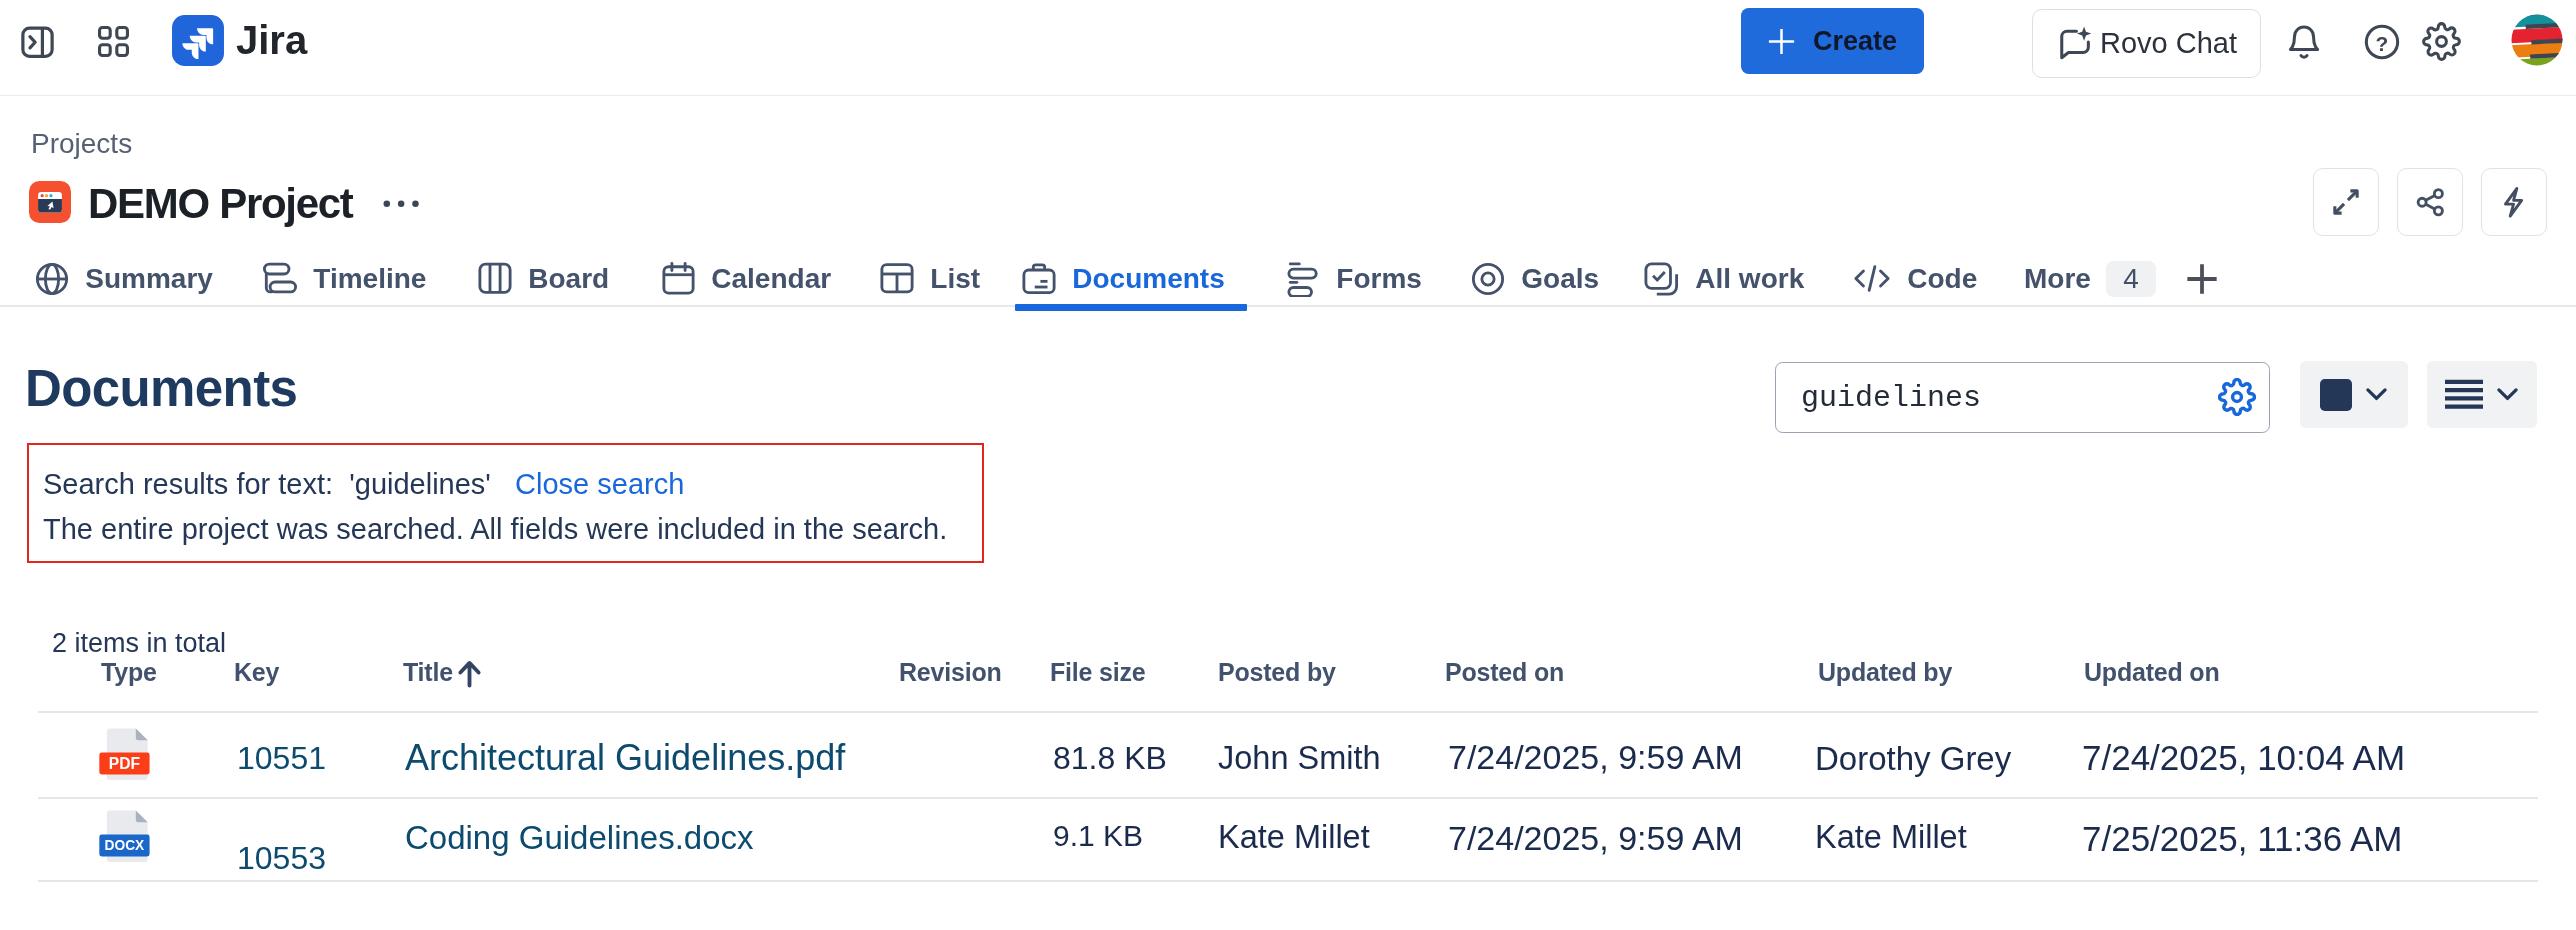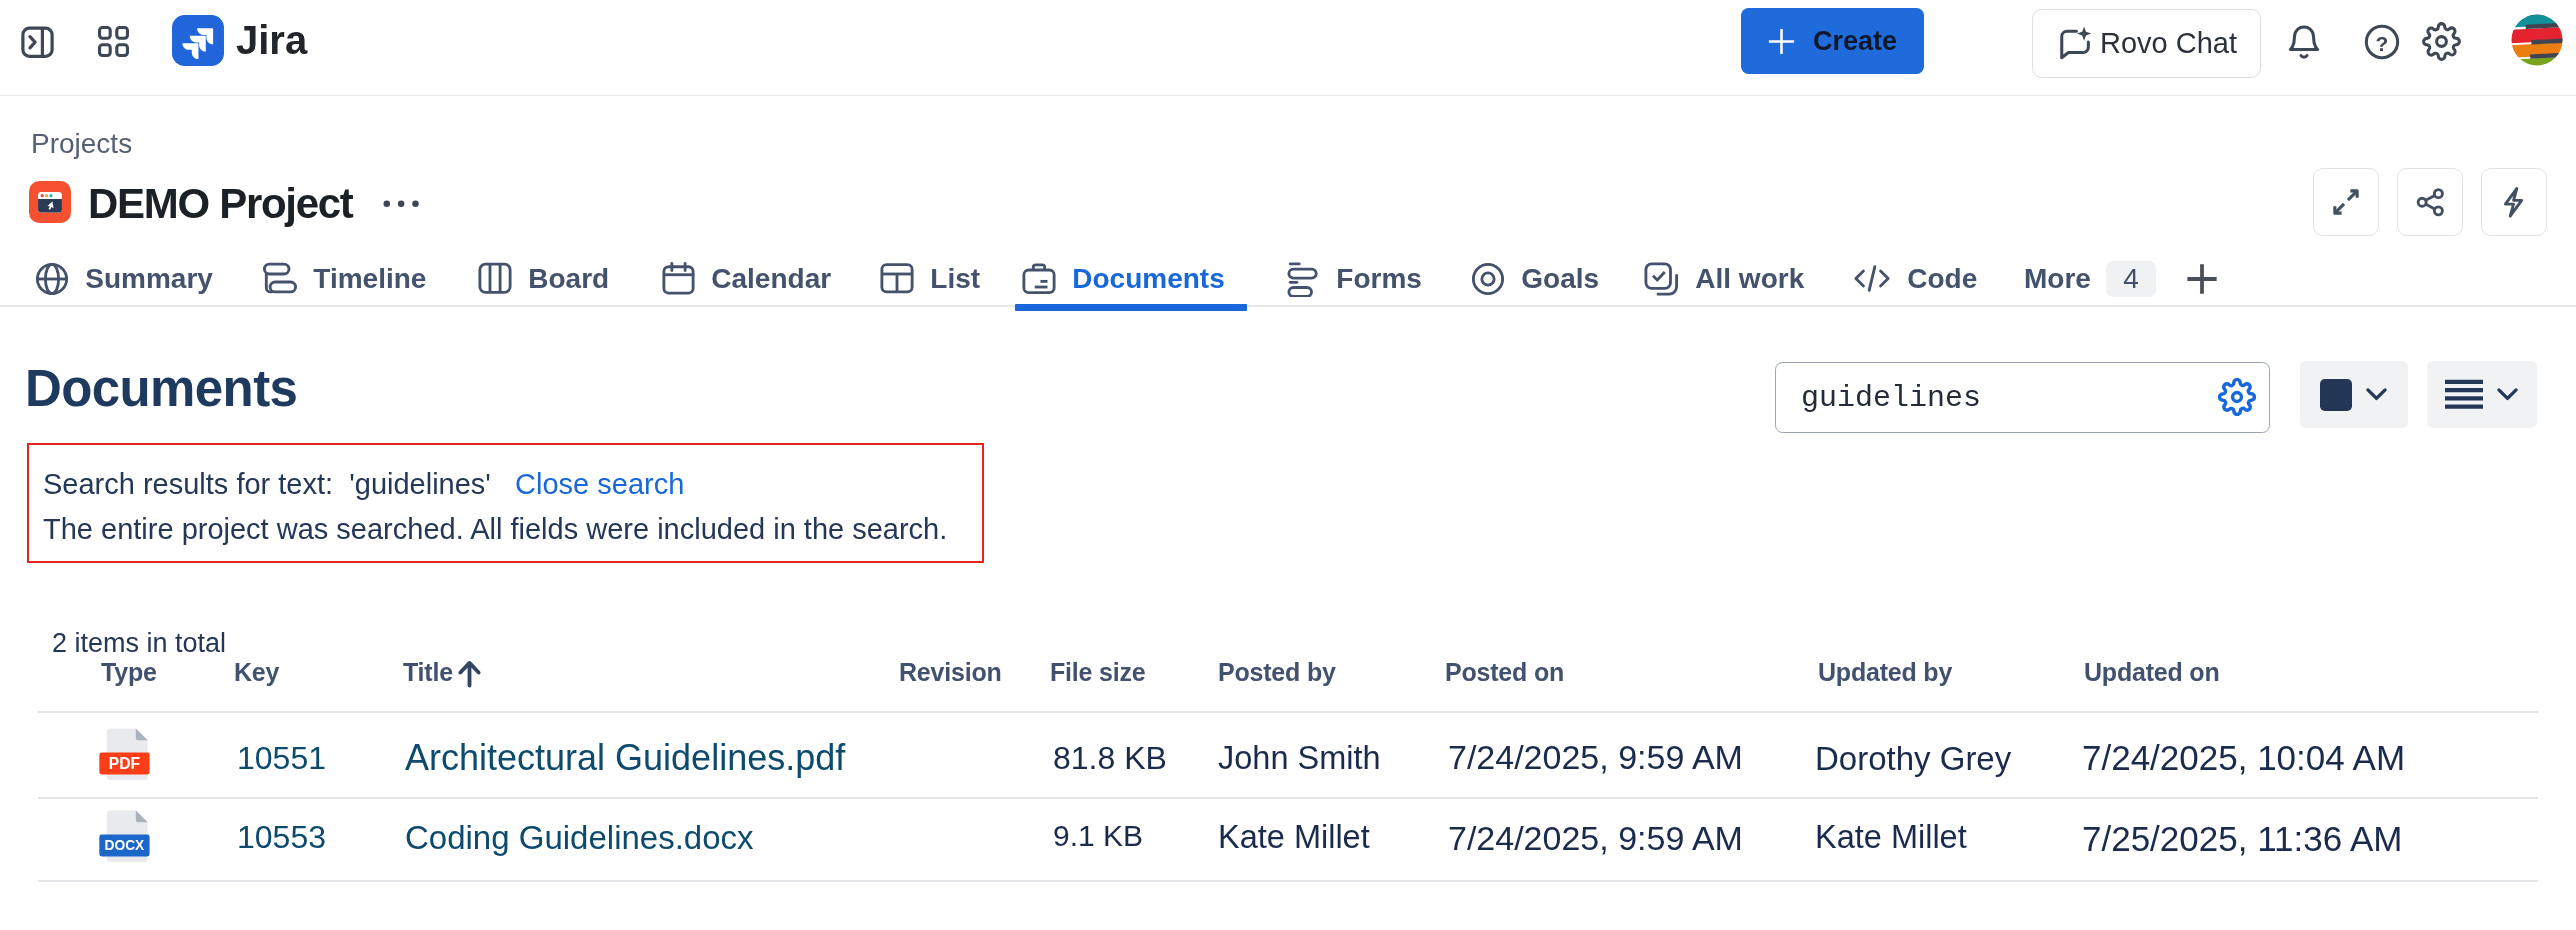--- a/index.html
+++ b/index.html
@@ -349,21 +349,21 @@
   <div class="td r1" style="left:2082px;font-size:35px;top:738px;">7/24/2025, 10:04 AM</div>
   <div class="tline" style="top:797px;"></div>
 
   <svg class="abs" style="left:96px;top:809px;" width="55" height="55" viewBox="0 0 57 58">
     <path d="M11 5 a3.5 3.5 0 0 1 3.5-3.5 h27 L54 14 v38.5 a3.5 3.5 0 0 1 -3.5 3.5 h-36 a3.5 3.5 0 0 1 -3.5-3.5 z" fill="#E8EAED"></path>
     <path d="M41.5 1.5 L54 14 h-10 a2.5 2.5 0 0 1 -2.5-2.5 z" fill="#AAB2BE"></path>
     <rect x="3" y="27" width="53" height="23" rx="2.5" fill="#1A66C9"></rect>
     <text x="29.5" y="43.5" text-anchor="middle" font-family="Liberation Sans" font-size="14.5" font-weight="700" fill="#fff">DOCX</text>
   </svg>
 
-  <div class="td link r2" style="left:237px;font-size:32px;">10553</div>
+  <div class="td link r2" style="left:237px;font-size:32px;margin-top:21px;">10553</div>
   <div class="td link r2" style="left:405px;font-size:33px;">Coding Guidelines.docx</div>
   <div class="td r2" style="left:1053px;font-size:30px;">9.1 KB</div>
   <div class="td r2" style="left:1218px;">Kate Millet</div>
   <div class="td r2" style="left:1448px;font-size:34px;">7/24/2025, 9:59 AM</div>
   <div class="td r2" style="left:1815px;">Kate Millet</div>
   <div class="td r2" style="left:2082px;font-size:35px;">7/25/2025, 11:36 AM</div>
   <div class="tline" style="top:880px;"></div>
 </div>
 
 

